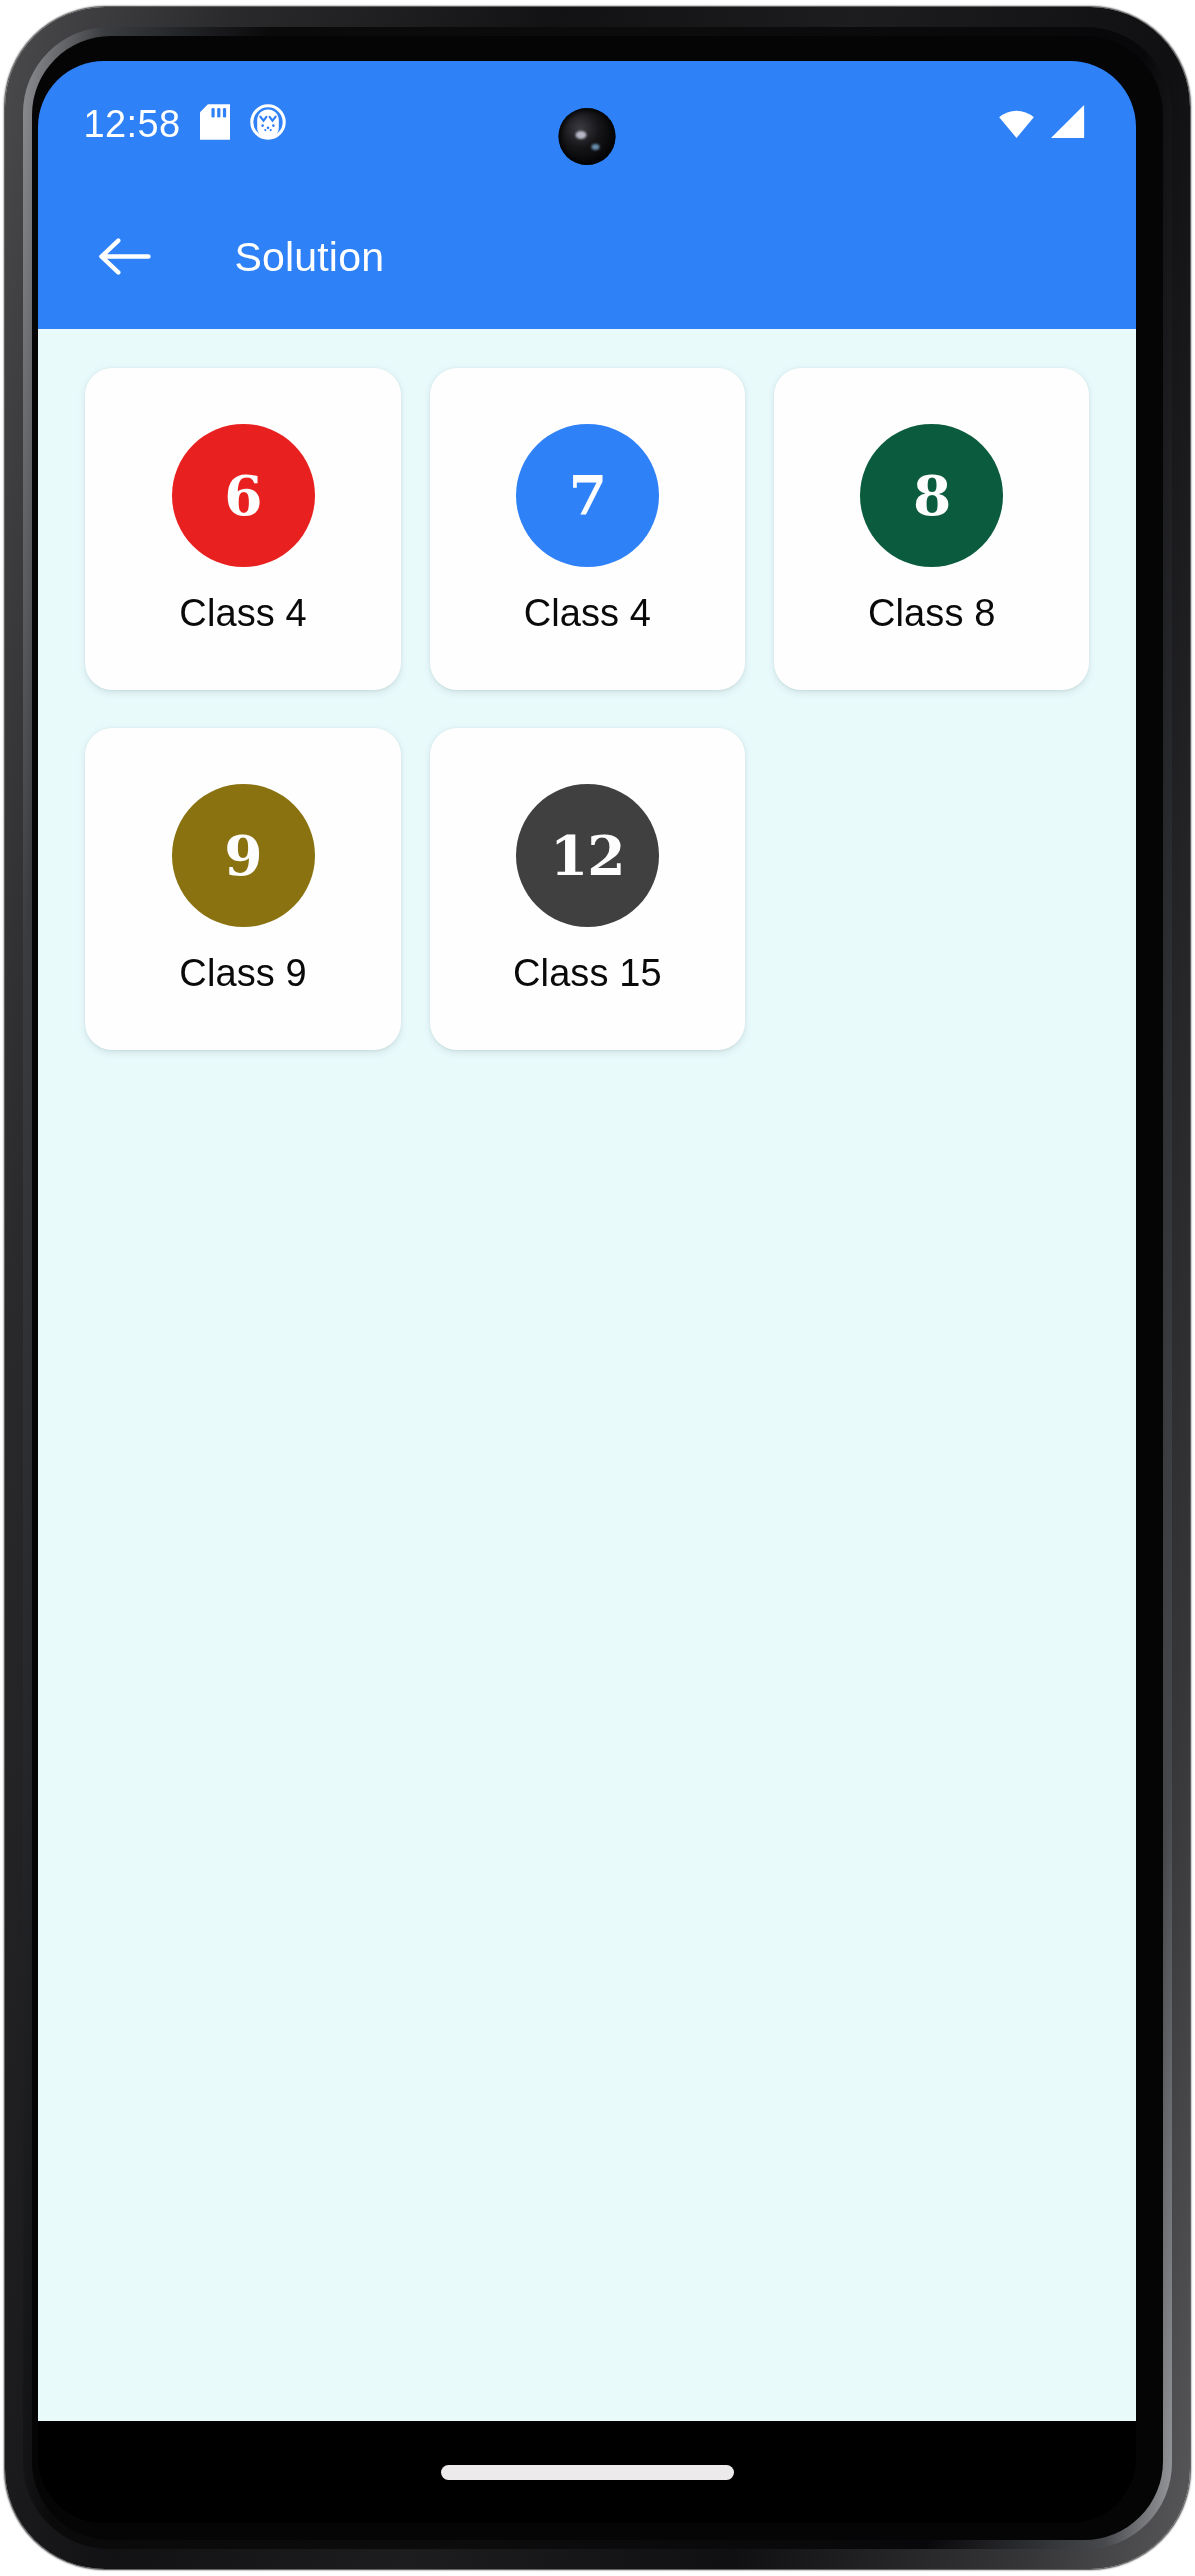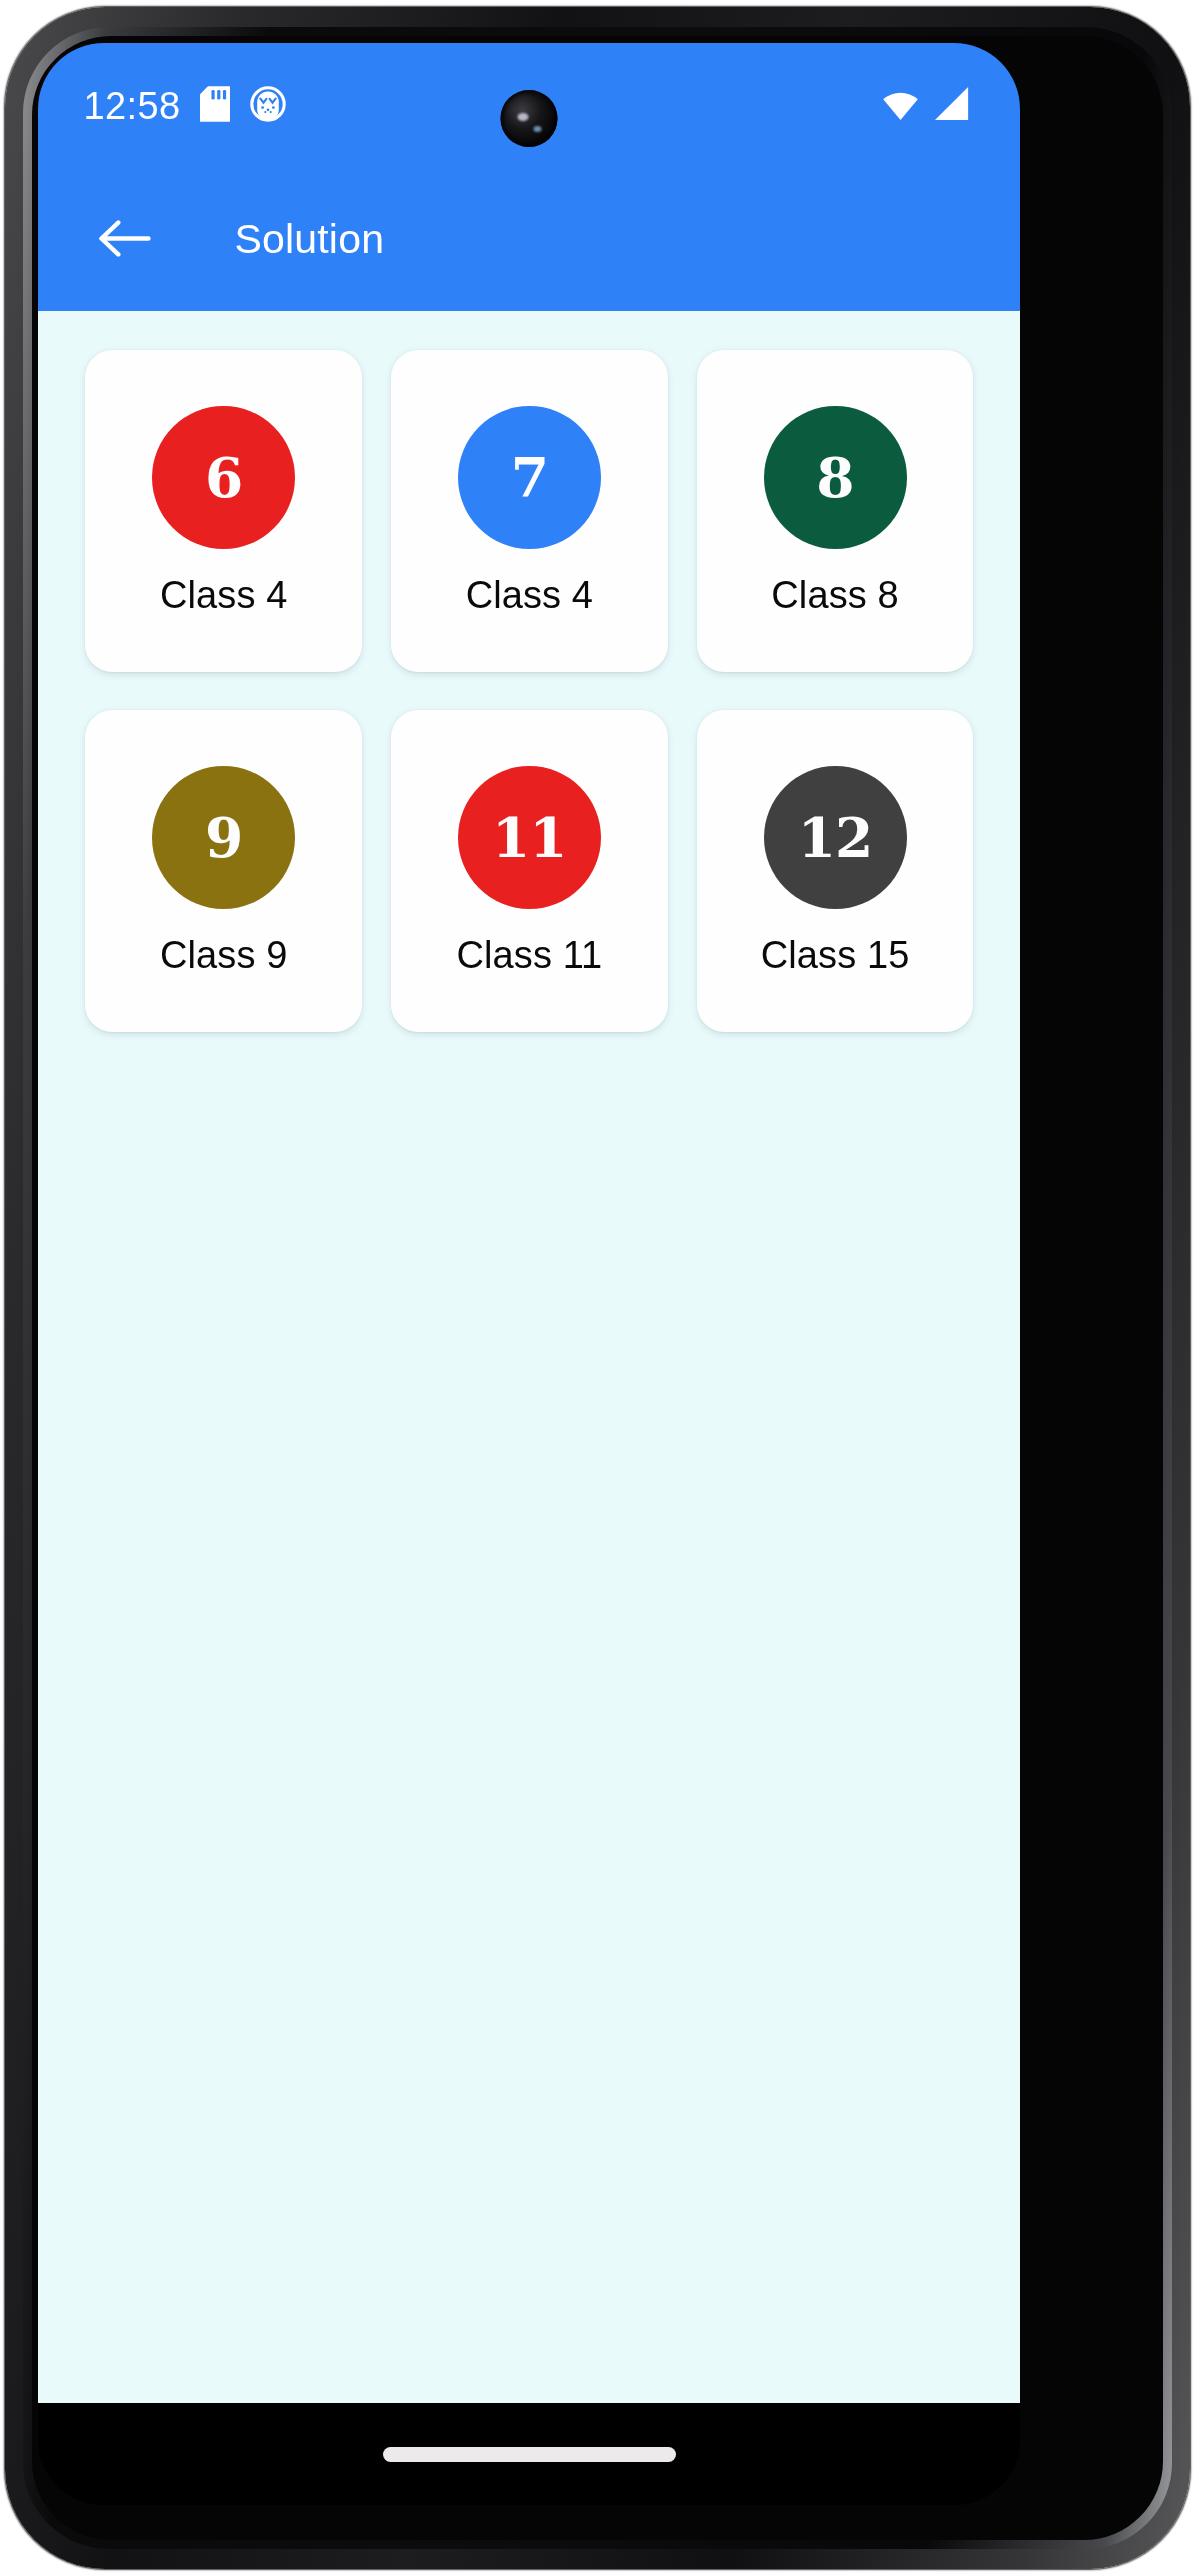--- a/index.html
+++ b/index.html
@@ -44,22 +44,22 @@
     width: 1131px;
     height: 2504px;
     border-radius: 79px;
     background: #050506;
   }
 
   
   #screen {
     position: absolute;
     left: 33px;
-    top: 36px;
-    width: 982px;
+    top: 54px;
+    width: 1098px;
     height: 2462px;
     border-radius: 66px;
     overflow: hidden;
     background: #000000;
   }
 
   
   #status-bar {
     position: absolute;
     left: 0; top: 0;
@@ -303,24 +303,20 @@
           <div class="class-badge" style="background: rgb(11, 92, 62);">8</div>
           <div class="class-label">Class 8</div>
         </div>
 
         <div class="class-card">
           <div class="class-badge" style="background: rgb(138, 114, 17);">9</div>
           <div class="class-label">Class 9</div>
         </div>
 
 
-        <div class="class-card">
-          <div class="class-badge" style="background: rgb(232, 32, 31);">11</div>
-          <div class="class-label">Class 11</div>
-        </div>
 
         <div class="class-card">
           <div class="class-badge" style="background: #404040;">12</div>
           <div class="class-label">Class 15</div>
         </div>
 
       </div>
     </div>
 
     <div id="gesture-nav" style="background: rgb(0, 0, 0);">

